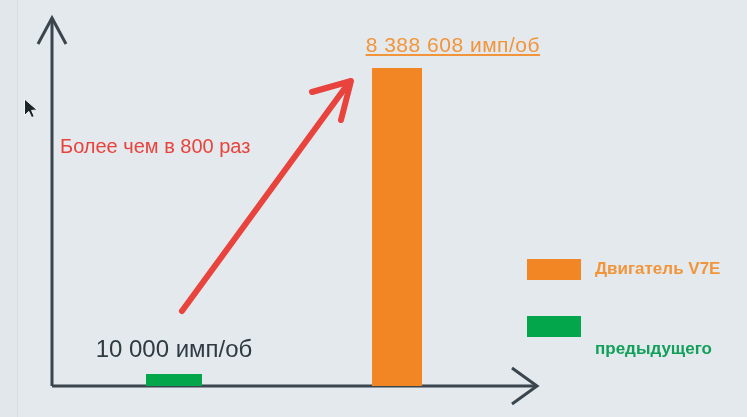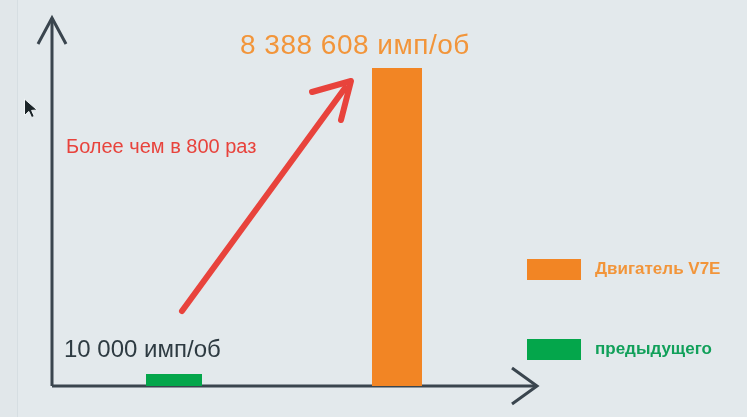--- a/index.html
+++ b/index.html
@@ -51,51 +51,52 @@
     top: 374px;
     width: 56px;
     height: 12px;
     background: #04a64b;
   }
   #chart-title {
     position: absolute;
     left: 240px;
     top: 28px;
     width: 300px;
-    text-align: left;
+    text-align: right;
     color: #f2953a;
-    font-size: 28px;
+    font-size: 21px;
     line-height: 34px;
     letter-spacing: 0.5px;
     white-space: nowrap;
+    text-decoration: underline;
   }
   #green-bar-label {
     position: absolute;
     left: 64px;
     top: 334px;
     width: 220px;
-    text-align: left;
+    text-align: center;
     color: #2e3b42;
     font-size: 24px;
     line-height: 30px;
     white-space: nowrap;
   }
   #annotation-text {
     position: absolute;
-    left: 66px;
+    left: 60px;
     top: 133px;
     color: #e8433c;
     font-size: 20px;
     line-height: 26px;
     white-space: nowrap;
   }
   .legend-row {
     position: absolute;
     display: flex;
-    align-items: flex-end;
+    align-items: flex-start;
     padding-left: 15px;
   }
   .legend-swatch {
     width: 54px;
     height: 21px;
     flex: 0 0 auto;
     margin-top: 2px;
   }
   .legend-label {
     margin-left: 14px;

